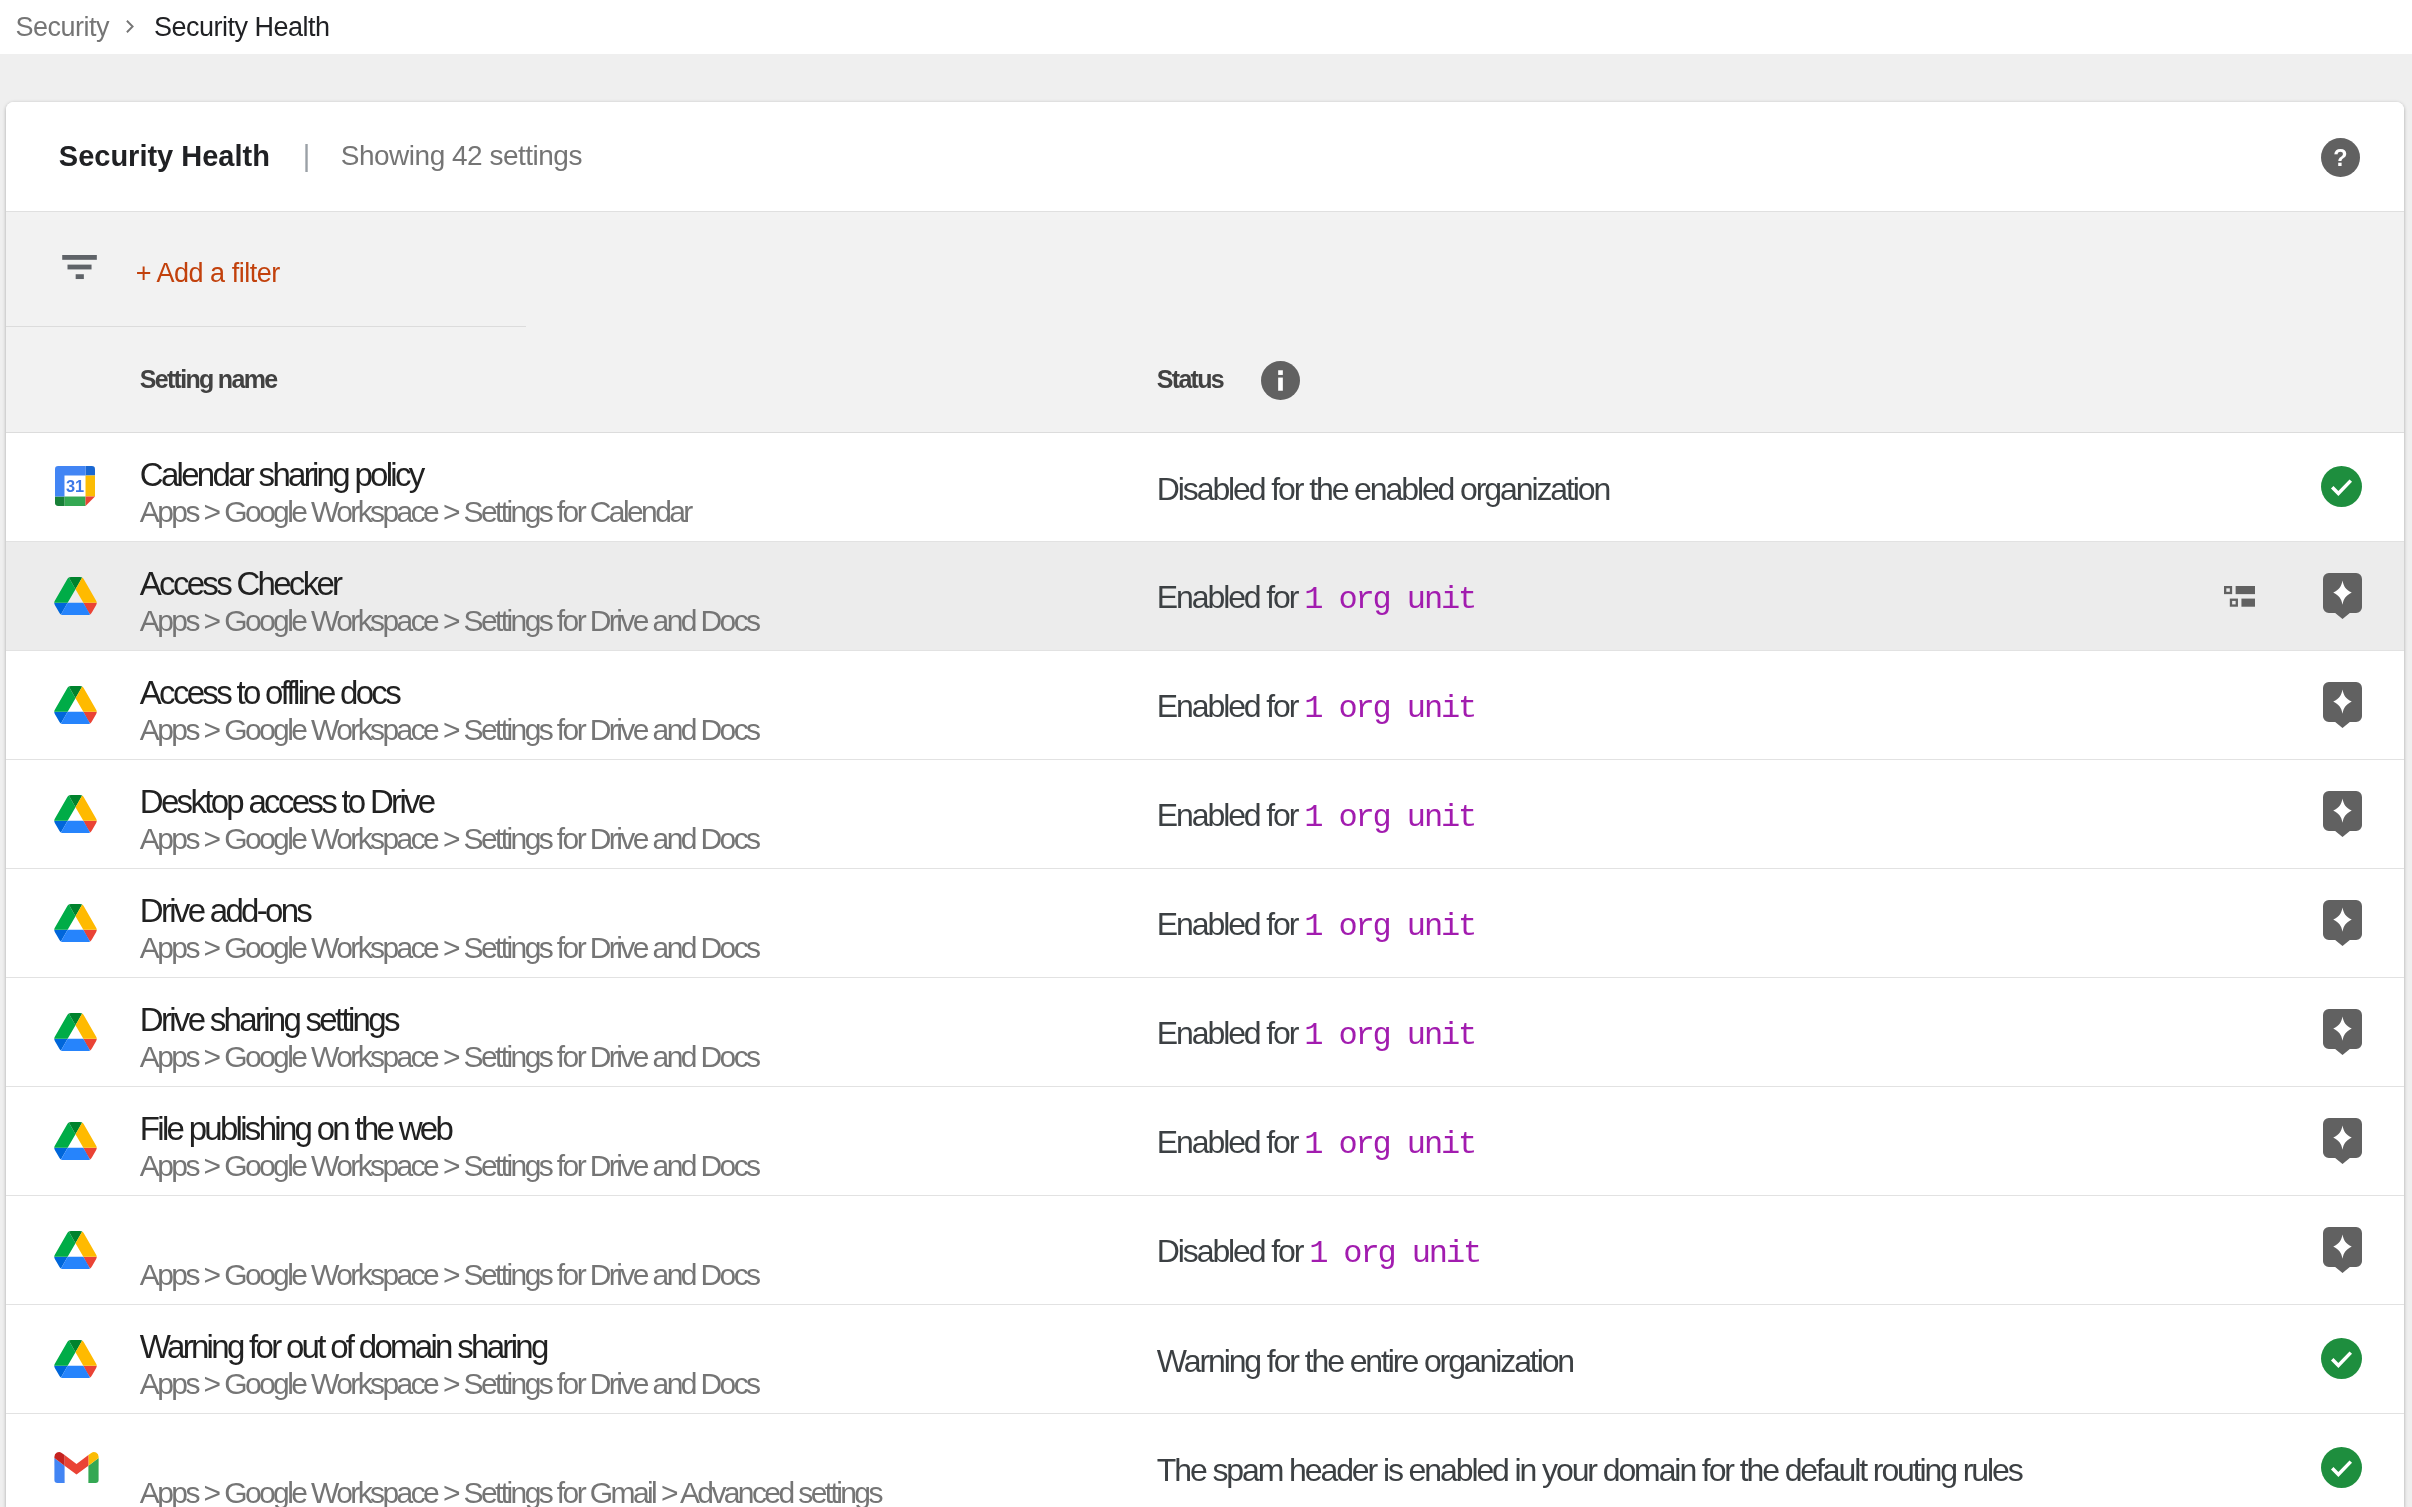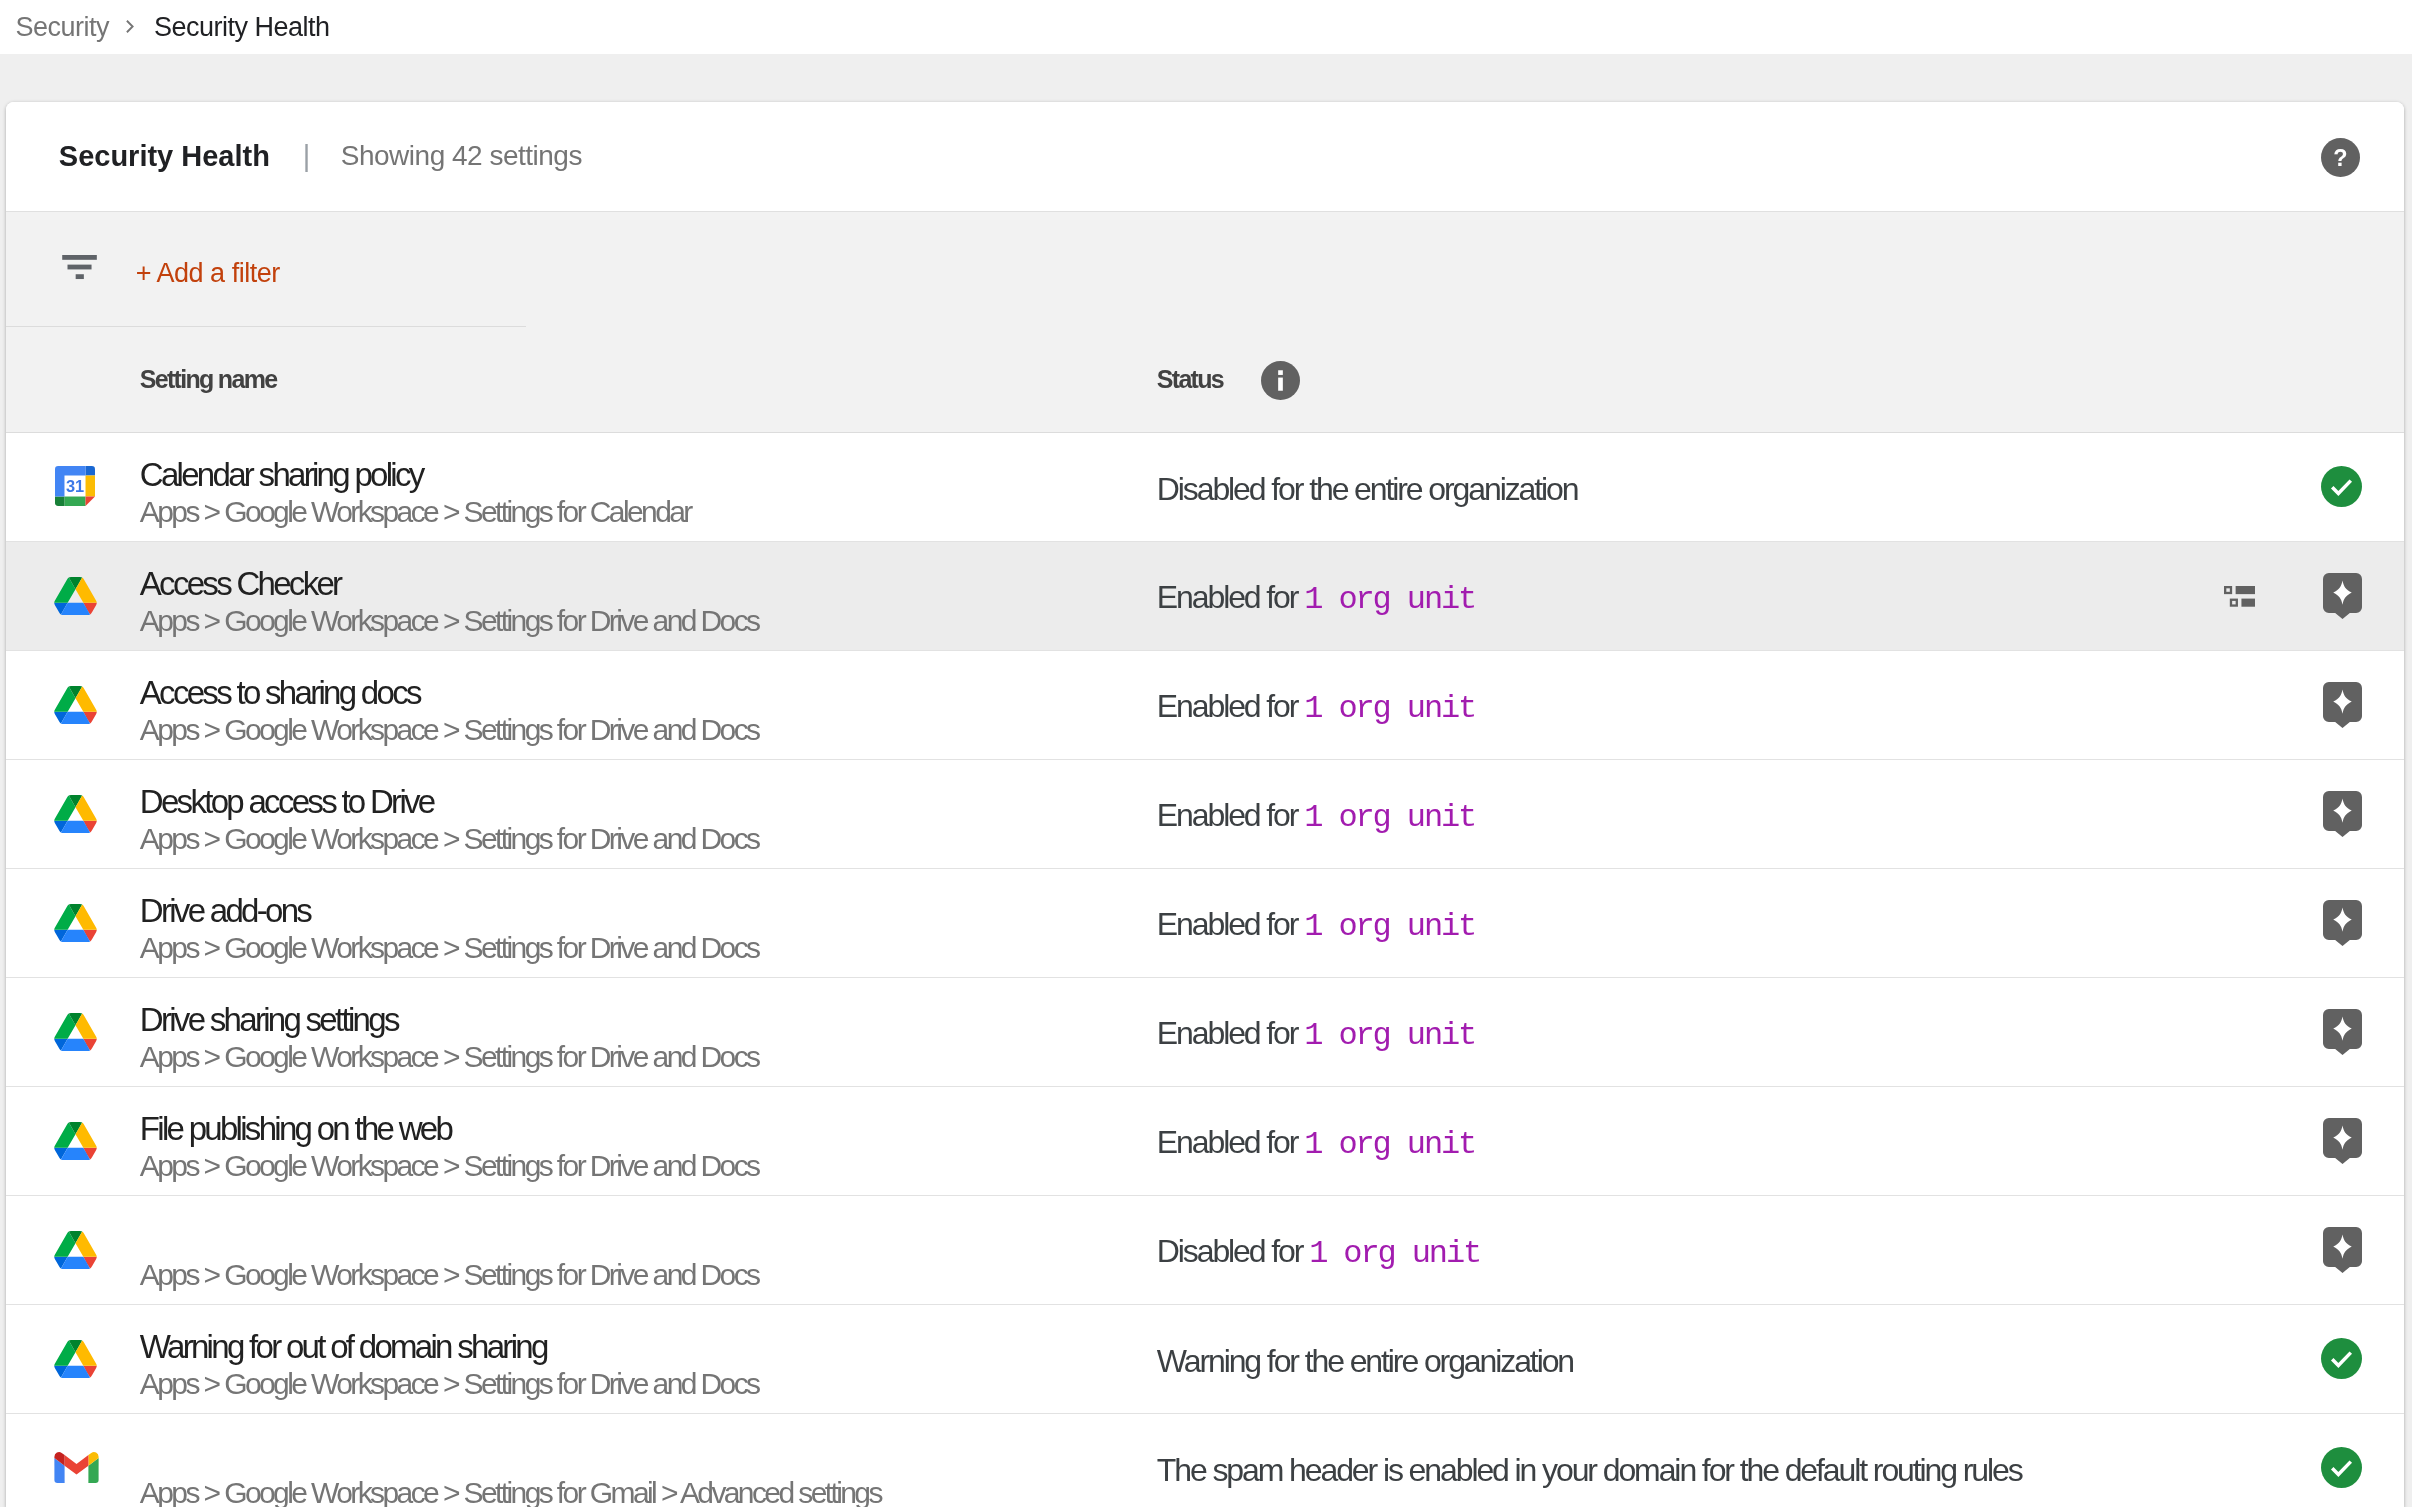--- a/index.html
+++ b/index.html
@@ -82,21 +82,21 @@
 <path fill="#fbbc04" d="M152.6 47.4H200v105.2h-47.4z"></path>
 <path fill="#34a853" d="M47.4 152.6h105.2V200H47.4z"></path>
 <path fill="#188038" d="M0 152.6h47.4V200H15.8A15.8 15.8 0 0 1 0 184.2z"></path>
 <path fill="#ea4335" d="M152.6 152.6H200L152.6 200z"></path>
 <path fill="#4285f4" d="M0 152.6V15.8A15.8 15.8 0 0 1 15.8 0h136.8v47.4H47.4v105.2z"></path>
 <text x="100" y="131" font-family="Liberation Sans, sans-serif" font-size="82" font-weight="bold" fill="#3b78e7" text-anchor="middle">31</text>
 </svg></div>
 <div class="t1">Calendar sharing policy</div>
 <div class="t2">Apps &gt; Google Workspace &gt; Settings for Calendar</div>
 <div class="st">
-          <span>Disabled for the entire organization</span>
+          <span>Disabled for the enabled organization</span>
         </div>
 <div class="ric" style="left:2315px;top:33px"><svg width="41" height="41" viewBox="0 0 42 42">
 <circle cx="21" cy="21" r="21" fill="#1e8e3e"></circle>
 <path d="M11.5 21.8l6.3 6.3L30.5 15" fill="none" stroke="#ffffff" stroke-width="3.6" stroke-linecap="butt"></path>
 </svg></div>
 </div>
 <div class="row hl">
 <div class="appic" style="left:48px;top:35px"><svg width="43" height="38" viewBox="0 0 87.3 78">
 <path d="m6.6 66.85 3.85 6.65c.8 1.4 1.95 2.5 3.3 3.3l13.75-23.8h-27.5c0 1.55.4 3.1 1.2 4.5z" fill="#0066da"></path>
 <path d="m43.65 25-13.75-23.8c-1.35.8-2.5 1.9-3.3 3.3l-25.4 44a9.06 9.06 0 0 0-1.2 4.5h27.5z" fill="#00ac47"></path>
@@ -123,21 +123,21 @@
 </div>
 <div class="row">
 <div class="appic" style="left:48px;top:35px"><svg width="43" height="38" viewBox="0 0 87.3 78">
 <path d="m6.6 66.85 3.85 6.65c.8 1.4 1.95 2.5 3.3 3.3l13.75-23.8h-27.5c0 1.55.4 3.1 1.2 4.5z" fill="#0066da"></path>
 <path d="m43.65 25-13.75-23.8c-1.35.8-2.5 1.9-3.3 3.3l-25.4 44a9.06 9.06 0 0 0-1.2 4.5h27.5z" fill="#00ac47"></path>
 <path d="m73.55 76.8c1.35-.8 2.5-1.9 3.3-3.3l1.6-2.75 7.65-13.25c.8-1.4 1.2-2.95 1.2-4.5h-27.5l5.85 11.5z" fill="#ea4335"></path>
 <path d="m43.65 25 13.75-23.8c-1.35-.8-2.9-1.2-4.5-1.2h-18.5c-1.6 0-3.15.45-4.5 1.2z" fill="#00832d"></path>
 <path d="m59.8 53h-32.3l-13.75 23.8c1.35.8 2.9 1.2 4.5 1.2h50.8c1.6 0 3.15-.45 4.5-1.2z" fill="#2684fc"></path>
 <path d="m73.4 26.5-12.7-22c-.8-1.4-1.95-2.5-3.3-3.3l-13.75 23.8 16.15 28h27.45c0-1.55-.4-3.1-1.2-4.5z" fill="#ffba00"></path>
 </svg></div>
-<div class="t1">Access to sharing docs</div>
+<div class="t1">Access to offline docs</div>
 <div class="t2">Apps &gt; Google Workspace &gt; Settings for Drive and Docs</div>
 <div class="st">
           <span>Enabled for <span class="lnk">1 org unit</span></span>
         </div>
 <div class="ric" style="left:2317px;top:31px"><svg width="39" height="46" viewBox="0 0 40 47">
 <path fill="#616161" d="M6 0h28a6 6 0 0 1 6 6v29a6 6 0 0 1-6 6H27.5L20 47l-7.5-6H6a6 6 0 0 1-6-6V6a6 6 0 0 1 6-6z"></path>
 <path fill="#ffffff" d="M20 7.5C21.3 14 23.2 16.6 29.5 20 23.2 23.4 21.3 26 20 32.5 18.7 26 16.8 23.4 10.5 20 16.8 16.6 18.7 14 20 7.5Z"></path>
 </svg></div>
 </div>
 <div class="row">

